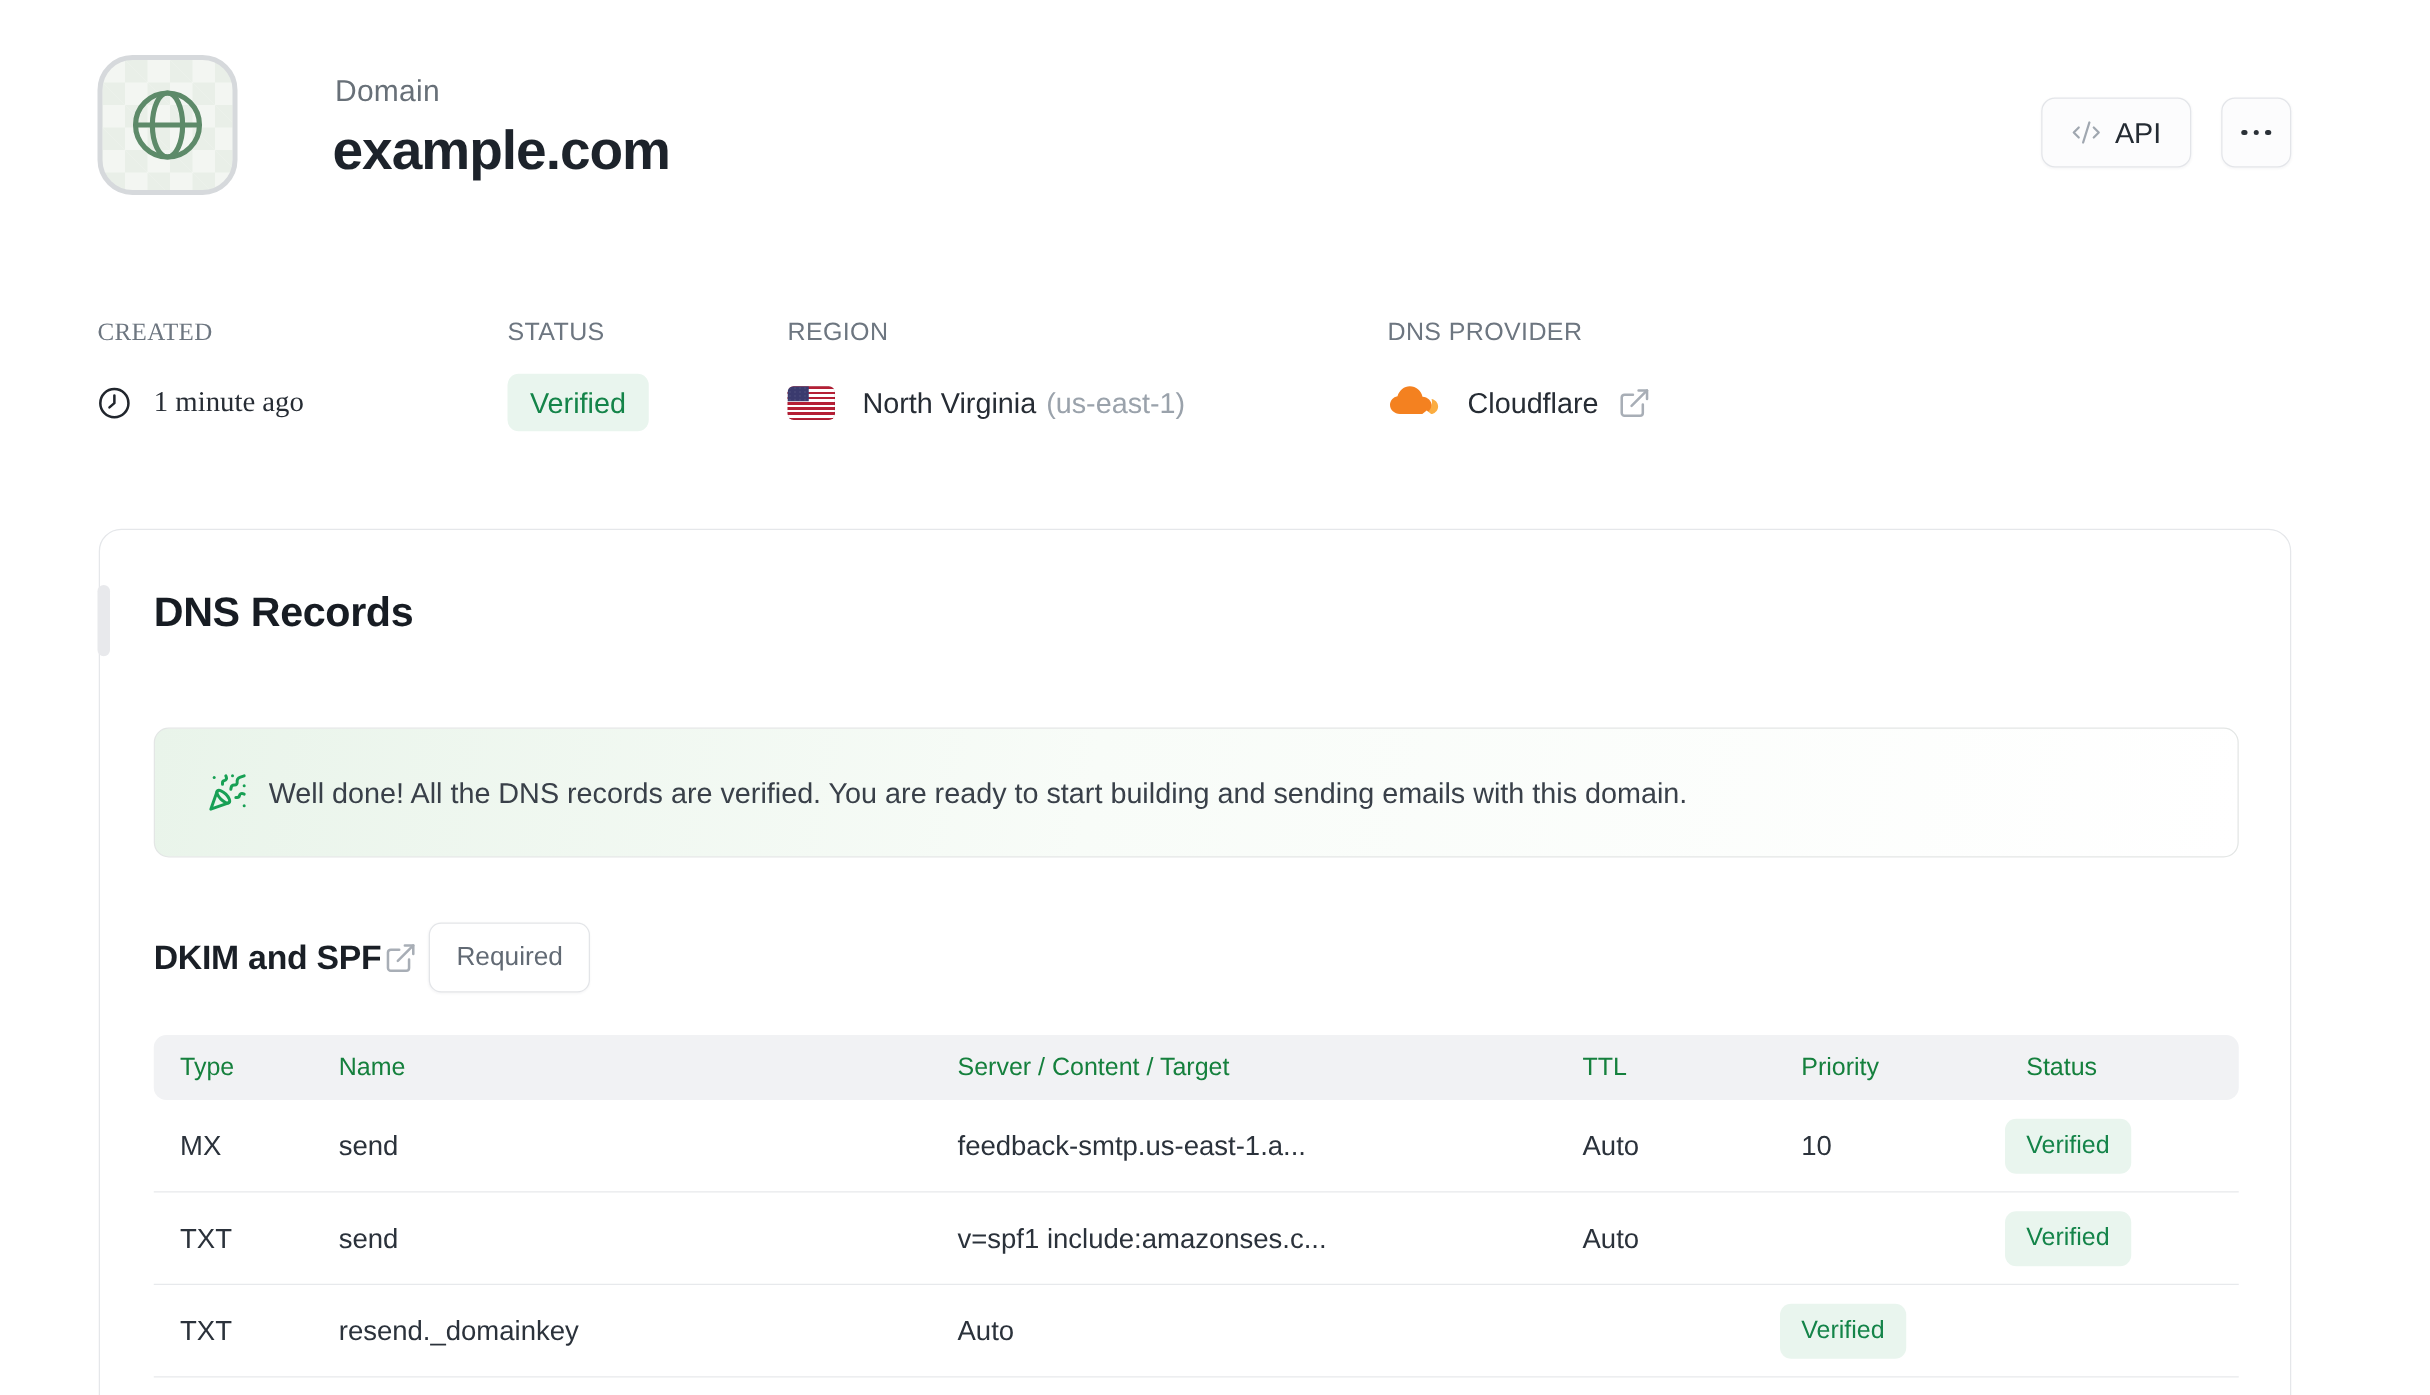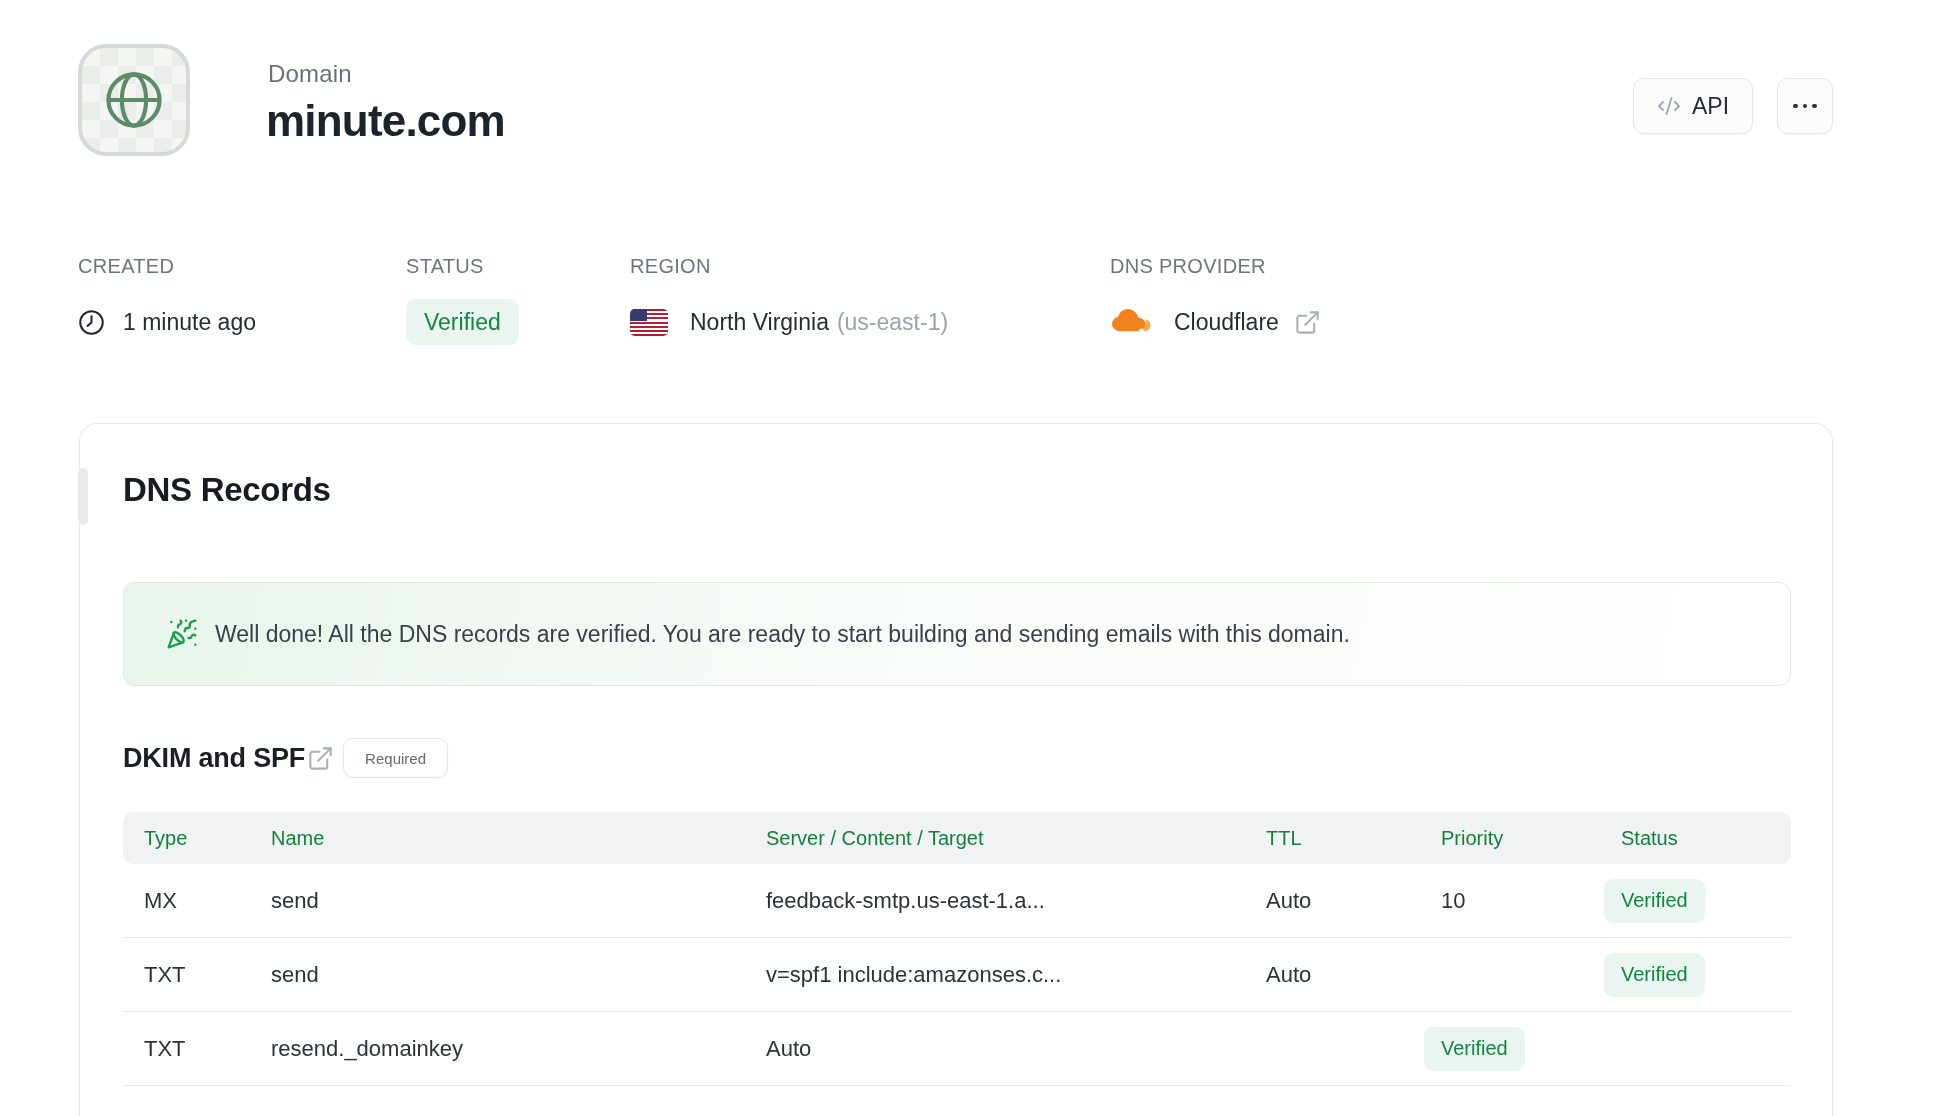--- a/index.html
+++ b/index.html
@@ -38,21 +38,21 @@
   .btn-api { left: 1633px; width: 120px; }
   .btn-api svg { width: 24px; height: 24px; }
   .btn-more { left: 1777px; width: 56px; }
   .dots { display: flex; gap: 5px; align-items: center; }
   .dots i { width: 4.5px; height: 4.5px; border-radius: 50%; background: #2b3138; }
 
   
   .meta-item { position: absolute; top: 255px; }
   .meta-label { font-size: 20px; font-weight: 500; color: #6d7680; letter-spacing: .3px; }
   .meta-value { margin-top: 21px; display: flex; align-items: center; height: 46px; font-size: 23px; color: #262c34; }
-  .meta-created { left: 78px; }   .meta-status { left: 406px; }
+  .meta-created { left: 78px; font-family: Liberation Serif, serif; }   .meta-status { left: 406px; }
   .meta-region  { left: 630px; }  .meta-dns    { left: 1110px; }
   .meta-value .icon-clock { width: 27px; height: 27px; margin-right: 18px; }
   .badge-verified {
     display: inline-flex; align-items: center; height: 46px; padding: 0 18px;
     background: #e9f5ee; color: #148449; border-radius: 9px; font-size: 23px;
   }
   .flag {
     width: 38px; height: 27px; border-radius: 5px; margin-right: 22px;
     position: relative; overflow: hidden; flex: 0 0 auto;
     background: repeating-linear-gradient(to bottom, #b51f35 0 2.1px, #ffffff 2.1px 4.2px);
@@ -86,24 +86,24 @@
     background: linear-gradient(100deg, #e9f4ea 0%, #f8fcf8 45%, #ffffff 100%);
     display: flex; align-items: center; padding-left: 42px; gap: 17px;
   }
   .banner svg { width: 32px; height: 32px; flex: 0 0 auto; }
   .banner-text { font-size: 23px; color: #394049; }
 
   .subsection { margin-top: 52px; display: flex; align-items: center; }
   .subsection h3 { font-size: 27px; font-weight: 700; color: #1a1f26; letter-spacing: -.2px; }
   .subsection .ext-link { margin-left: 2px; }
   .badge-required {
-    margin-left: 9px; display: inline-flex; align-items: center; height: 40px; padding: 0 21px;
+    margin-left: 9px; display: inline-flex; align-items: center; height: 56px; padding: 0 21px;
     border: 1.5px solid #e3e5e8; border-radius: 10px; background: #fff;
     box-shadow: 0 1px 2px rgba(16,24,40,.04);
-    font-size: 15px; color: #626a74;
+    font-size: 21px; color: #626a74;
   }
 
   
   .table { margin-top: 34px; width: 1668px; }
   .t-grid { display: grid; grid-template-columns: 127px 495px 500px 175px 180px 1fr; align-items: center; }
   .t-head {
     height: 52px; background: #f1f2f4; border-radius: 10px; padding-left: 21px;
     font-size: 20px; font-weight: 500; color: #15803d;
   }
   .t-row {
@@ -120,21 +120,21 @@
 <body>
 
 <div class="avatar">
   <svg viewBox="0 0 24 24" fill="none" stroke="#5d8a69" stroke-width="1.5">
     <circle cx="12" cy="12" r="9.3"></circle>
     <ellipse cx="12" cy="12" rx="4.4" ry="9.3"></ellipse>
     <line x1="2.7" y1="12" x2="21.3" y2="12"></line>
   </svg>
 </div>
 <div class="eyebrow">Domain</div>
-<h1 class="page-title">minute.com</h1>
+<h1 class="page-title">example.com</h1>
 
 <button class="btn btn-api">
   <svg viewBox="0 0 24 24" fill="none" stroke="#a0a7b0" stroke-width="1.8" stroke-linecap="round" stroke-linejoin="round">
     <path d="m18 16 4-4-4-4"></path>
       <path d="m6 8-4 4 4 4"></path>
       <path d="m14.5 4-5 16"></path>
   </svg>
   <span>API</span>
 </button>
 <button class="btn btn-more">

